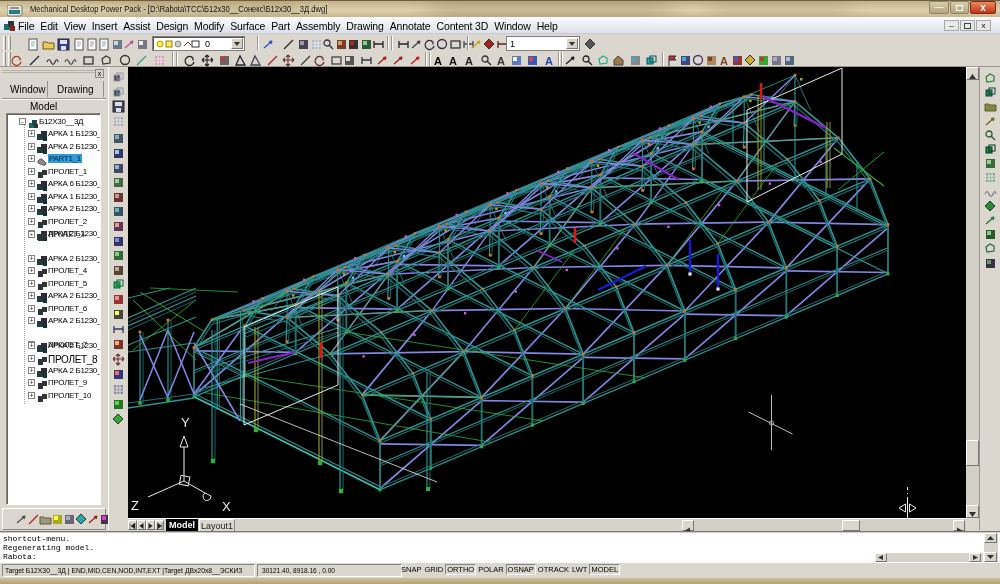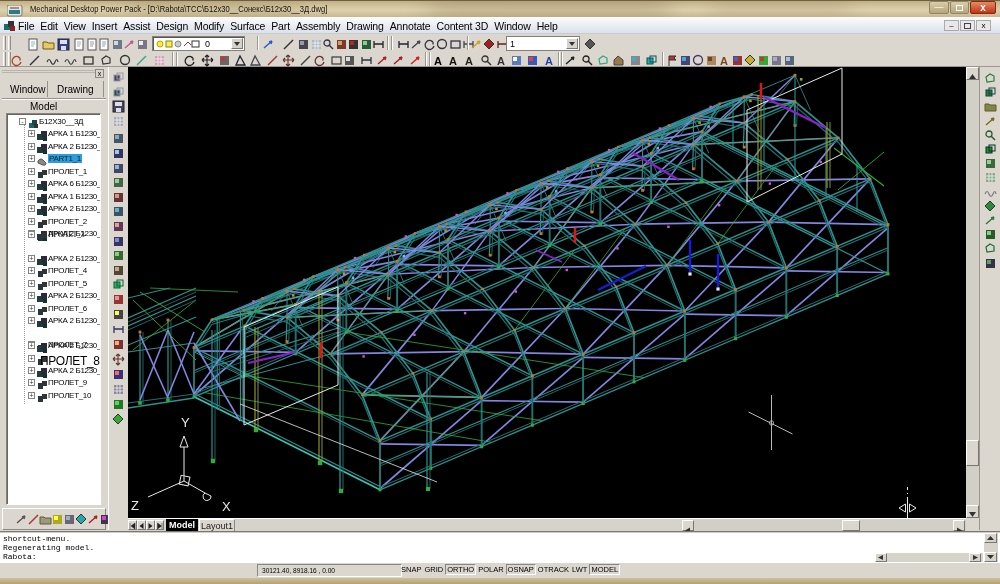--- a/index.html
+++ b/index.html
@@ -507,21 +507,21 @@
               <rect x="6" y="6" width="4" height="4" fill="#133"></rect>
             </svg></span>
           <span style="position:absolute;left:41px;top:1px;font-size:8px;letter-spacing:-0.3px;">АРКА 2 Б1230_8</span>
         </div>
         <div style="position:absolute;left:0;top:238.54999999999993px;height:12px;width:100%;white-space:nowrap;">
           <span style="position:absolute;left:21px;top:2px;width:7px;height:7px;border:1px solid #848484;background:#fff;font-size:7px;line-height:6px;text-align:center;color:#333;">+</span>
           <span style="position:absolute;left:30px;top:0px;"><svg width="11" height="11">
               <rect x="1" y="3" width="5" height="6" fill="#26363a"></rect>
               <rect x="5" y="1" width="5" height="5" fill="#333"></rect>
             </svg></span>
-          <span style="position:absolute;left:33px;top:1px;font-size:12px;letter-spacing:-0.3px;">ПРОЛЕТ_8</span>
+          <span style="position:absolute;left:41px;top:1px;font-size:10px;letter-spacing:-0.3px;">ПРОЛЕТ_8</span>
         </div>
         <div style="position:absolute;left:0;top:250.99999999999991px;height:12px;width:100%;white-space:nowrap;">
           <span style="position:absolute;left:21px;top:2px;width:7px;height:7px;border:1px solid #848484;background:#fff;font-size:7px;line-height:6px;text-align:center;color:#333;">+</span>
           <span style="position:absolute;left:30px;top:0px;"><svg width="11" height="11">
               <rect x="0" y="3" width="6" height="6" fill="#223c3c"></rect>
               <rect x="4" y="0" width="6" height="6" fill="#2a2a3a"></rect>
               <rect x="6" y="6" width="4" height="4" fill="#133"></rect>
             </svg></span>
           <span style="position:absolute;left:41px;top:1px;font-size:8px;letter-spacing:-0.3px;">АРКА 2 Б1230_9</span>
         </div>
@@ -1307,19 +1307,20 @@
   <div class="abs" style="left:0;top:0;width:12px;height:9px;border:1px solid #fff;border-right-color:#777;border-bottom-color:#777;"><svg width="10" height="7">
             <polygon points="2,3.5 7,1 7,6" fill="#333"></polygon>
           </svg></div>
   <div class="abs" style="left:94px;top:0;width:12px;height:9px;border:1px solid #fff;border-right-color:#777;border-bottom-color:#777;"><svg width="10" height="7">
             <polygon points="8,3.5 3,1 3,6" fill="#333"></polygon>
           </svg></div>
  </div>
 </div>
 
 <div class="abs" style="left:0;top:562px;width:1000px;height:16px;background:#dbd7cf;border-top:1px solid #fff;font-size:9px;color:#000;">
+ <div class="abs" style="left:2px;top:1px;width:253px;height:13px;border:1px solid #888;border-right-color:#fff;border-bottom-color:#fff;padding:1px 2px;white-space:nowrap;overflow:hidden;font-size:8px;"><span style="display:inline-block;transform:scaleX(0.85);transform-origin:left top;white-space:nowrap;">Target Б12Х30__3Д | END,MID,CEN,NOD,INT,EXT |Target ДВх20х8__ЭСКИЗ</span></div>
  <div class="abs" style="left:257px;top:1px;width:145px;height:13px;border:1px solid #888;border-right-color:#fff;border-bottom-color:#fff;padding:1px 4px;font-size:8px;"><span style="display:inline-block;transform:scaleX(0.82);transform-origin:left top;white-space:nowrap;">30121.40, 8918.16 , 0.00</span></div>
  <div class="abs" style="left:400px;top:1px;"><span style="display:inline-block;padding:1px 1px;margin-right:1px;font-size:7.5px;">SNAP</span><span style="display:inline-block;padding:1px 1px;margin-right:1px;font-size:7.5px;">GRID</span><span style="display:inline-block;border:1px solid;border-color:#888 #fff #fff #888;padding:0px 1px;margin-right:1px;font-size:7.5px;">ORTHO</span><span style="display:inline-block;padding:1px 1px;margin-right:1px;font-size:7.5px;">POLAR</span><span style="display:inline-block;border:1px solid;border-color:#888 #fff #fff #888;padding:0px 1px;margin-right:1px;font-size:7.5px;">OSNAP</span><span style="display:inline-block;padding:1px 1px;margin-right:1px;font-size:7.5px;">OTRACK</span><span style="display:inline-block;padding:1px 1px;margin-right:1px;font-size:7.5px;">LWT</span><span style="display:inline-block;border:1px solid;border-color:#888 #fff #fff #888;padding:0px 1px;margin-right:1px;font-size:7.5px;">MODEL</span></div>
 </div>
 
 <div class="abs" style="left:0;top:578px;width:1000px;height:6px;background:linear-gradient(180deg,#cfc09a,#b3a277);"></div>
 
 </div>
 
 </body></html>

